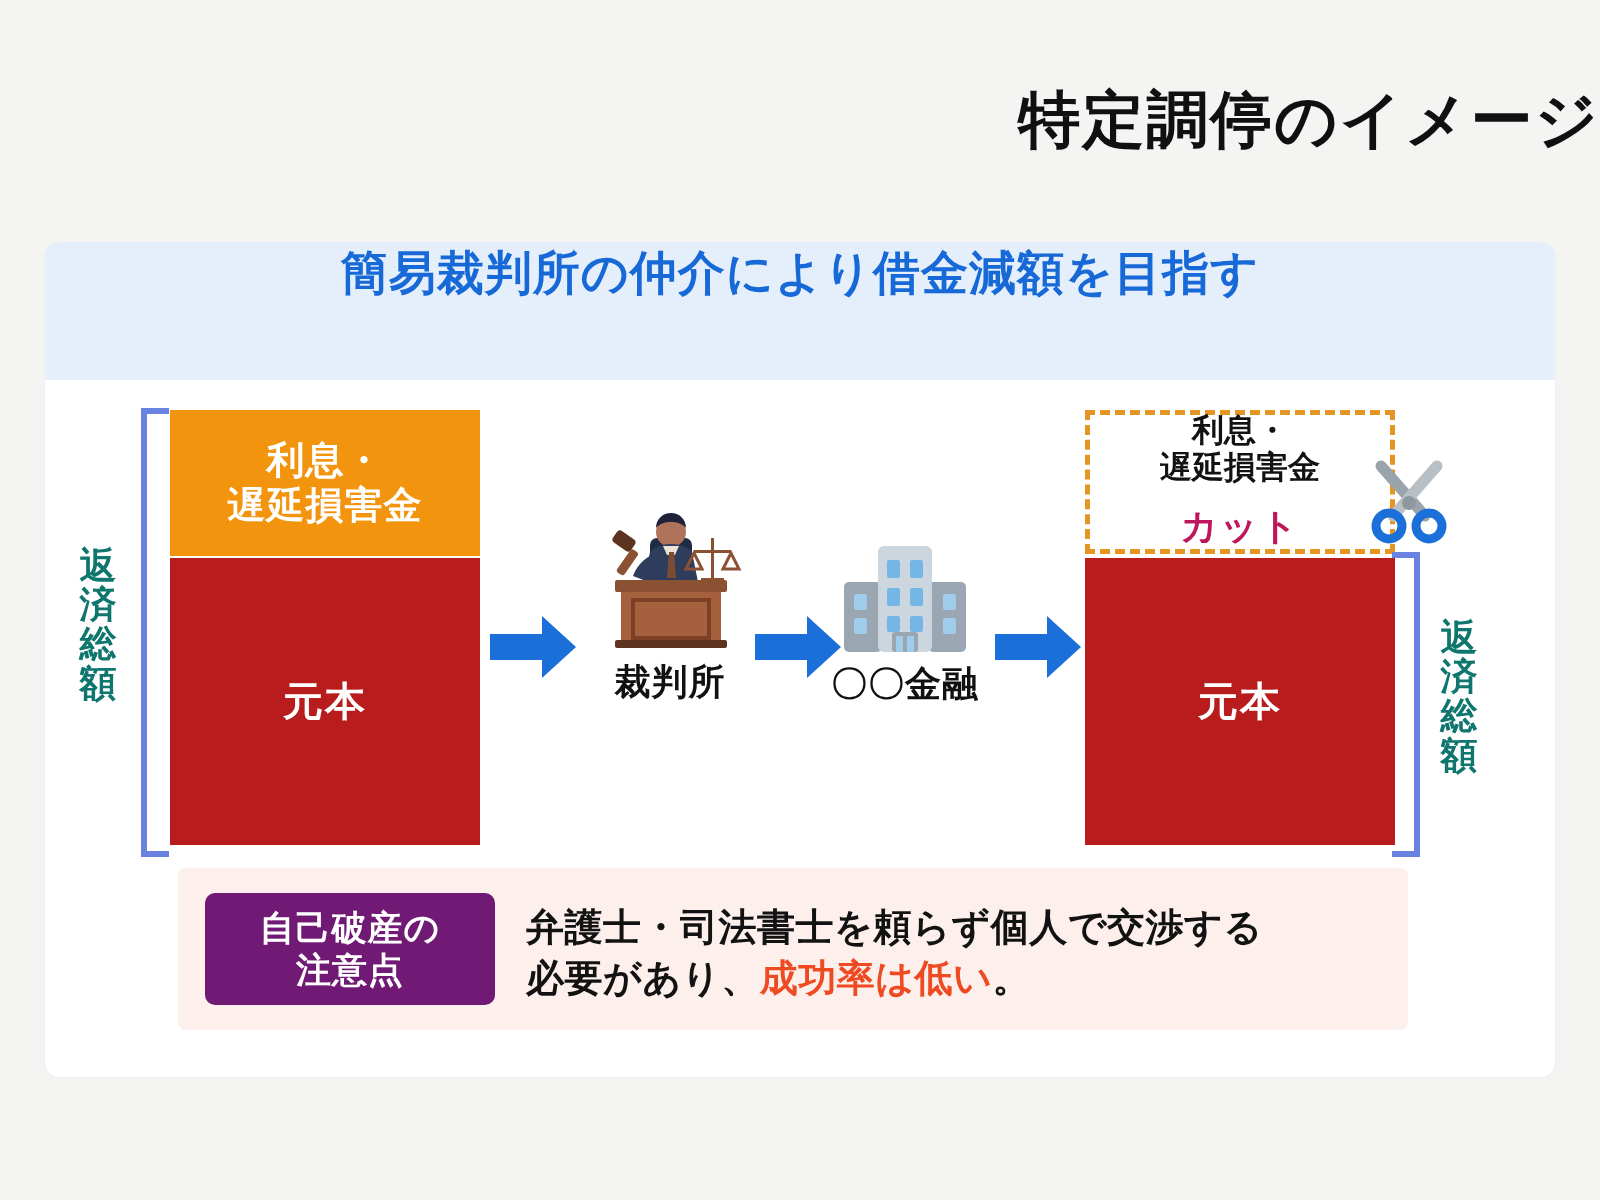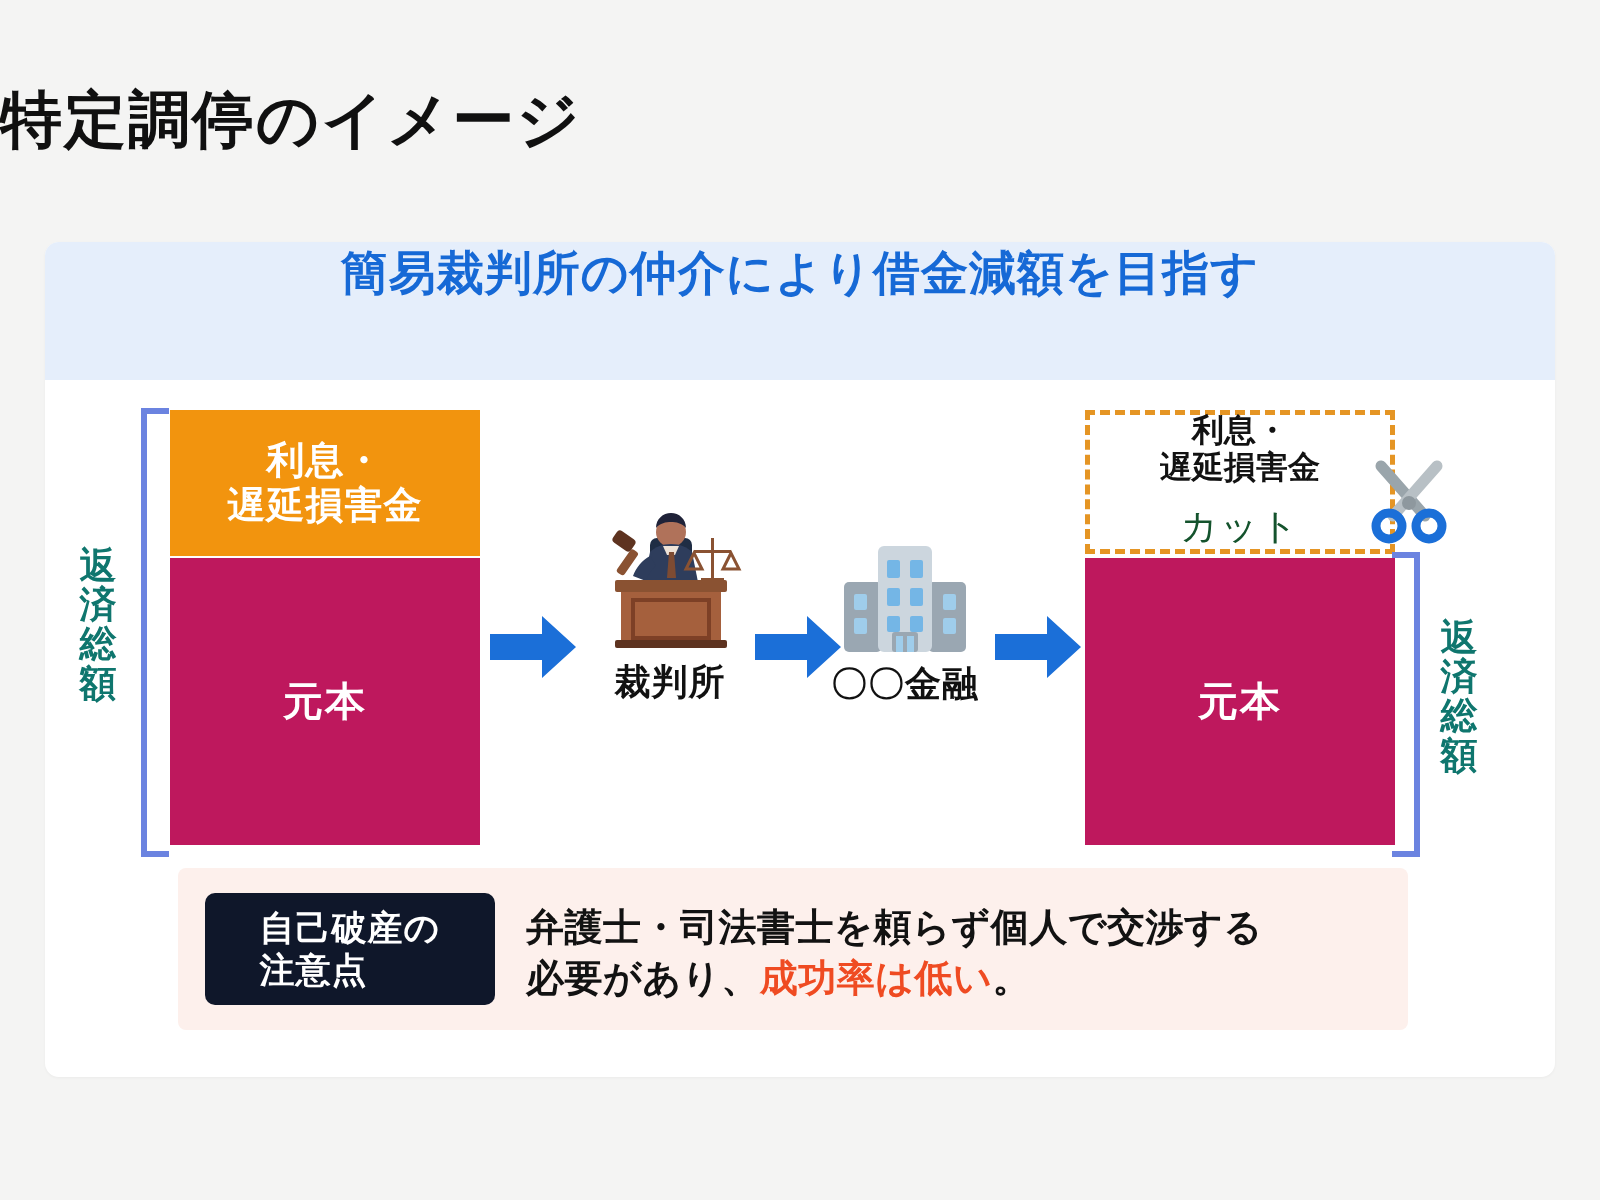--- a/index.html
+++ b/index.html
@@ -17,21 +17,21 @@
     background: #f4f4f3;
     overflow: hidden;
   }
 
   
   .page-title {
     position: absolute;
     left: 0;
     top: 78px;
     width: 1600px;
-    text-align: left;
+    text-align: right;
     font-size: 62px;
     font-weight: 700;
     letter-spacing: 2px;
     color: #101010;
     white-space: nowrap;
   }
 
   
   .card {
     position: absolute;
@@ -96,21 +96,21 @@
     font-weight: 700;
     line-height: 1.18;
     text-align: center;
     letter-spacing: 1px;
   }
   .seg-principal {
     position: absolute;
     left: 0; top: 148px;
     width: 310px;
     height: 287px;
-    background: #be185d;
+    background: #b91c1c;
     display: flex;
     align-items: center;
     justify-content: center;
   }
   .seg-principal .txt {
     color: #ffffff;
     font-size: 40px;
     font-weight: 700;
     letter-spacing: 2px;
   }
@@ -169,23 +169,23 @@
     justify-content: center;
   }
   .cut-box .line1 {
     color: #121212;
     font-size: 32px;
     font-weight: 700;
     line-height: 1.16;
     text-align: center;
   }
   .cut-box .line2 {
-    color: #14532d;
+    color: #be185d;
     font-size: 37px;
-    font-weight: 400;
+    font-weight: 700;
     letter-spacing: 2px;
     margin-top: 16px;
   }
   .scissors {
     position: absolute;
     left: 278px;
     top: 44px;
     width: 92px;
     height: 92px;
   }
@@ -232,30 +232,30 @@
     background: #fdf0ec;
     border-radius: 8px;
     display: flex;
     align-items: center;
   }
   .warn-badge {
     flex: 0 0 auto;
     margin-left: 27px;
     width: 290px;
     height: 112px;
-    background: #0f172a;
+    background: #701a75;
     border-radius: 10px;
     color: #ffffff;
     font-size: 35px;
     font-weight: 700;
     line-height: 1.2;
     display: flex;
     align-items: center;
     justify-content: center;
-    text-align: left;
+    text-align: center;
     letter-spacing: 1px;
   }
   .warn-text {
     margin-left: 31px;
     font-size: 38px;
     font-weight: 700;
     color: #121212;
     line-height: 1.35;
     letter-spacing: 0.5px;
     margin-top: 8px;

